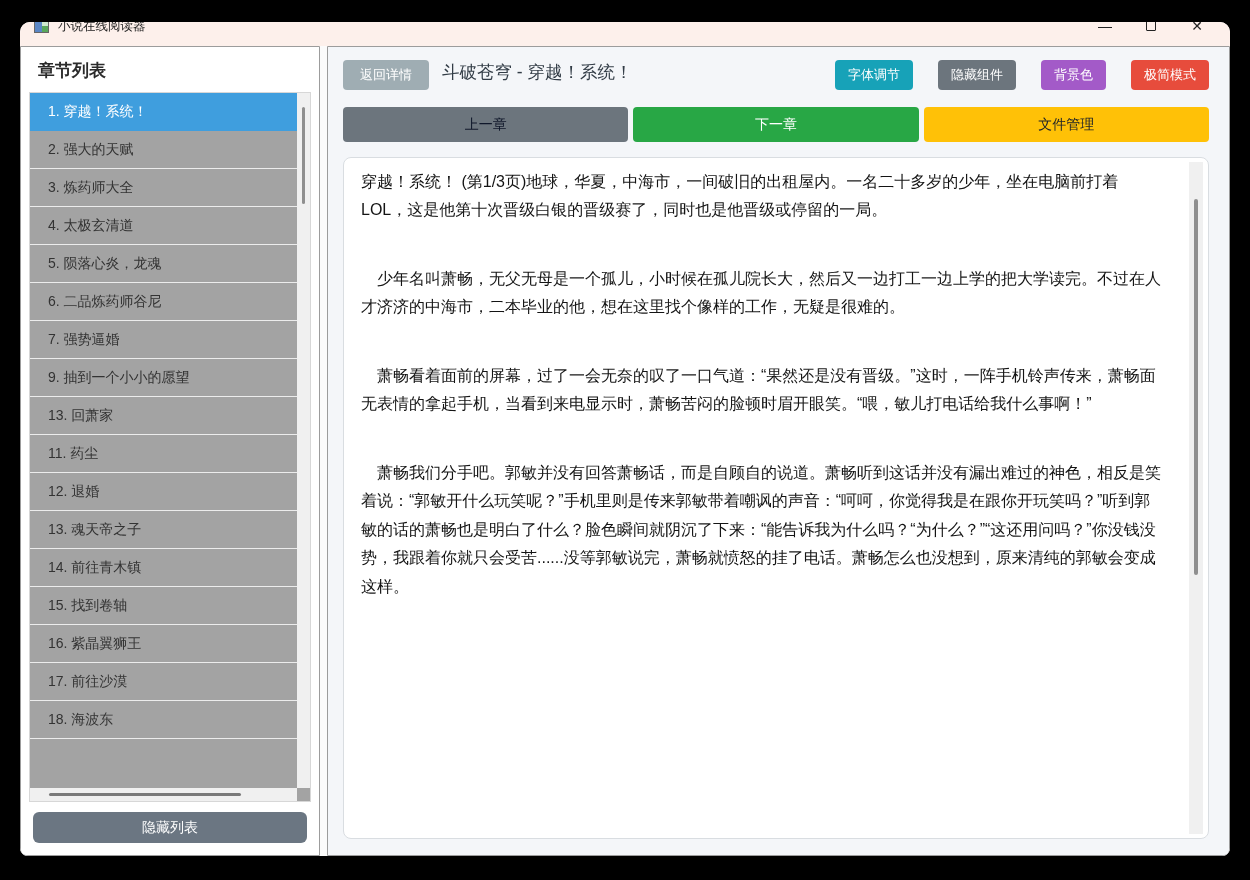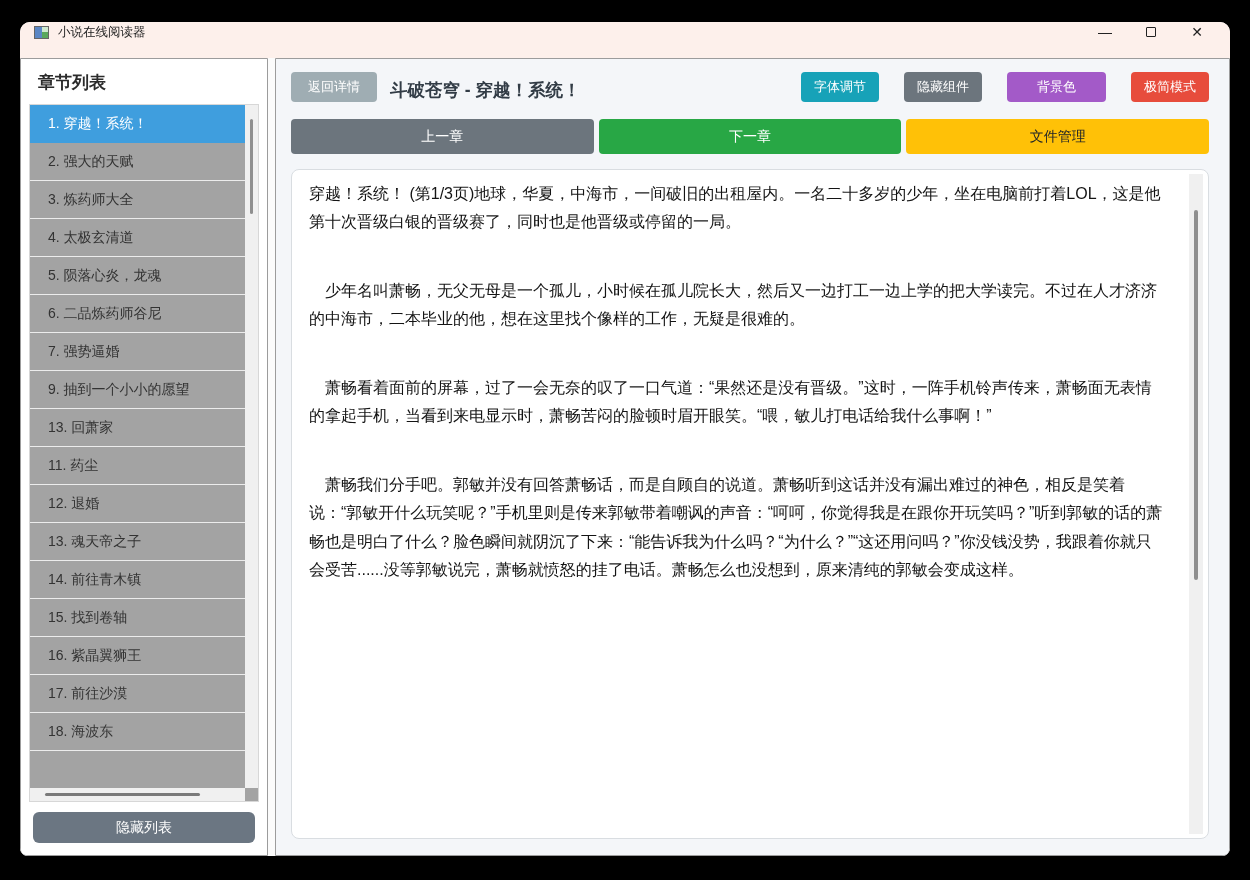--- a/index.html
+++ b/index.html
@@ -7,41 +7,41 @@
     font-family: "Liberation Sans", "DejaVu Sans", sans-serif; }
 
   .window {
     position: absolute; left: 20px; top: 22px; width: 1210px; height: 834px;
     background: #fbfbfb; border-radius: 10px 10px 8px 8px; overflow: hidden;
     display: flex; flex-direction: column;
   }
 
   
   .titlebar {
-    height: 36px; background: var(--c-titlebar); display: flex; align-items: center;
+    height: 24px; background: var(--c-titlebar); display: flex; align-items: center;
     padding: 0 10px 16px 14px; flex: 0 0 auto;
   }
   .app-icon { width: 15px; height: 13px; border: 1px solid #666; background: #fff;
     display: flex; margin-right: 9px; }
   .app-icon .ic-l { width: 55%; height: 100%; background: #5b87c5; }
   .app-icon .ic-r { width: 45%; height: 100%; display: flex; flex-direction: column; }
   .app-icon .ic-r .t { flex: 1; background: #cfe9cf; }
   .app-icon .ic-r .b { flex: 1; background: #5aa85c; }
   .win-title { font-size: 12.5px; color: #1a1a1a; }
   .win-controls { margin-left: auto; display: flex; align-items: center; height: 100%; }
   .win-btn { width: 46px; height: 100%; display: flex; align-items: center; justify-content: center;
     color: #222; font-size: 14px; cursor: default; }
   .max-glyph { width: 10px; height: 10px; border: 1.4px solid #222; border-radius: 1px; }
 
   
   .content { flex: 1; display: flex; min-height: 0; padding: 0; }
 
   
   .sidebar {
-    width: 248px; flex: 0 0 auto; background: #fff; border: 1px solid #9c9c9c;
+    width: 300px; flex: 0 0 auto; background: #fff; border: 1px solid #9c9c9c;
     border-radius: 0 0 0 6px; display: flex; flex-direction: column; min-height: 0;
   }
   .divider-gap { width: 7px; flex: 0 0 auto; background: #fbfbfb; }
   .sidebar-header { font-size: 17px; font-weight: bold; color: #2b2b2b; margin: 12px 0 10px 17px; }
   .list-wrap { flex: 1; margin: 0 8px; border: 1px solid #d7d7d7; position: relative;
     min-height: 0; overflow: hidden; background: #a3a3a3; display: flex; flex-direction: column; }
   .chapter-scroll { flex: 1; overflow: hidden; padding-right: 13px; }
   ul.chapters { list-style: none; }
   .chapter-item { height: 38px; display: flex; align-items: center; padding-left: 18px;
     font-size: 14px; color: #333; border-bottom: 1px solid #ececec; cursor: default; }
@@ -52,36 +52,36 @@
   .hscroll .thumb { position: absolute; top: 5px; height: 2.5px; left: 7%; width: 72%; background: #7a7a7a; border-radius: 2px; }
   .hide-list-btn { flex: 0 0 auto; margin: 10px 12px 12px; height: 31px; border: none;
     background: var(--c-hide); color: #fff; font-size: 14px; border-radius: 6px;
     font-family: inherit; cursor: pointer; }
 
   
   .main-panel {
     flex: 1; background: var(--c-mainbg); border: 1px solid #9c9c9c; border-radius: 0 0 6px 0;
     display: flex; flex-direction: column; min-width: 0; padding: 13px 20px 16px 15px;
   }
-  .toolbar { display: flex; align-items: flex-end; flex: 0 0 auto; }
+  .toolbar { display: flex; align-items: flex-start; flex: 0 0 auto; }
   .btn { border: none; border-radius: 4px; color: #fff; font-size: 13px; font-family: inherit;
     height: 30px; cursor: pointer; }
   .back-btn { background: var(--c-back); width: 86px; flex: 0 0 auto; }
-  .chapter-title { font-size: 17.5px; font-weight: bold; color: #323c46; margin-left: 13px; }
+  .chapter-title { font-size: 17.5px; font-weight: normal; color: #323c46; margin-left: 13px; }
   .toolbar-spacer { flex: 1; }
   .tool-btns { display: flex; gap: 25px; }
   .font-btn { background: var(--c-teal); padding: 0 13px; }
   .widgets-btn { background: var(--c-gray); padding: 0 13px; }
-  .bgcolor-btn { background: var(--c-purple); padding: 0 30px; }
+  .bgcolor-btn { background: var(--c-purple); padding: 0 13px; }
   .minimal-btn { background: var(--c-red); padding: 0 13px; }
 
   .nav-row { display: flex; gap: 5px; margin-top: 17px; flex: 0 0 auto; }
   .nav-btn { flex: 1; height: 35px; font-size: 14px; border-radius: 4px; border: none;
     font-family: inherit; cursor: pointer; }
-  .prev-btn { background: var(--c-gray); color: #ffffff; }
+  .prev-btn { background: var(--c-gray); color: #0f172a; }
   .next-btn { background: var(--c-green); color: #fff; }
   .files-btn { background: var(--c-yellow); color: #212529; }
 
   .reader { flex: 1; margin-top: 15px; background: #fff; border: 1px solid #d9dde1;
     border-radius: 8px; position: relative; min-height: 0; overflow: hidden; }
   .reader-content { position: absolute; inset: 10px 44px 10px 17px; overflow: hidden;
     font-size: 16px; line-height: 1.78; color: #141414; }
   .reader-content p { margin: 0 0 40px 0; }
   .reader-vscroll { position: absolute; top: 4px; bottom: 4px; right: 5px; width: 14px; background: #f0f0f0; }
   .reader-vscroll .thumb { position: absolute; left: 5px; width: 3.5px; top: 5.5%; height: 56%;

